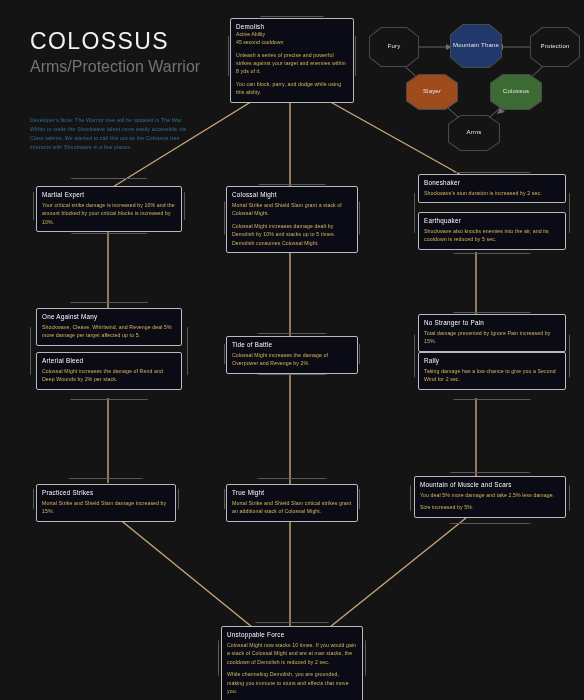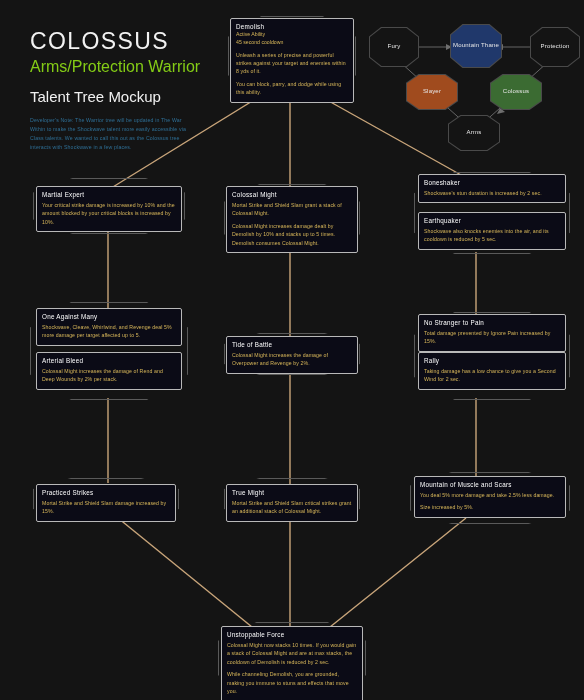--- a/index.html
+++ b/index.html
@@ -10,21 +10,21 @@
     overflow: hidden;
   }
   #root { position: relative; width: 584px; height: 700px; background: #141414; padding-left: 11px; }
 
   
   #wires { position: absolute; inset: 0; width: 584px; height: 700px; z-index: 1; }
 
   
   .title-block { position: absolute; left: 30px; top: 28px; z-index: 4; }
   .t-main { font-size: 23px; letter-spacing: 1.4px; color: #f2f2f2; font-weight: 400; }
-  .t-sub  { font-size: 16px; color: #84cc16; margin-top: 3px; font-weight: 400; }
+  .t-sub  { font-size: 16px; color: #737373; margin-top: 3px; font-weight: 400; }
   .t-mock { position: absolute; left: 30px; top: 88px; font-size: 15px; color: #f0f0f0; z-index: 4; }
   .dev-note {
     position: absolute; left: 30px; top: 116px; width: 168px; z-index: 4;
     font-size: 5.2px; line-height: 1.72; color: #2e6f96; letter-spacing: .15px;
   }
 
   
   .oct {
     position: absolute; z-index: 2;
     border: 1px solid #5a5a5a;
@@ -105,21 +105,20 @@
       <polygon points="452,47 446,44 446,50"></polygon>
       <polygon points="497,47 503,44 503,50"></polygon>
       <polygon points="500,108 505,112 497,114"></polygon>
     </g>
   </svg>
 
   <div class="title-block">
     <div class="t-main">COLOSSUS</div>
     <div class="t-sub">Arms/Protection Warrior</div>
   </div>
-  <div class="t-mock">Talent Tree Mockup</div>
   <div class="dev-note">Developer's Note: The Warrior tree will be updated in The War Within to make the Shockwave talent more easily accessible via Class talents. We wanted to call this out as the Colossus tree interacts with Shockwave in a few places.</div>
 
   <div class="hex hex-outline" style="left:369px; top:27px; width:50px; height:40px;">
     <div class="hex-inner" style="background:#141414;">
       <span class="hex-label">Fury</span>
     </div>
   </div>
 
   <div class="hex hex-outline" style="left:450px; top:24px; width:52px; height:44px;">
     <div class="hex-inner" style="background:#20386b;">

